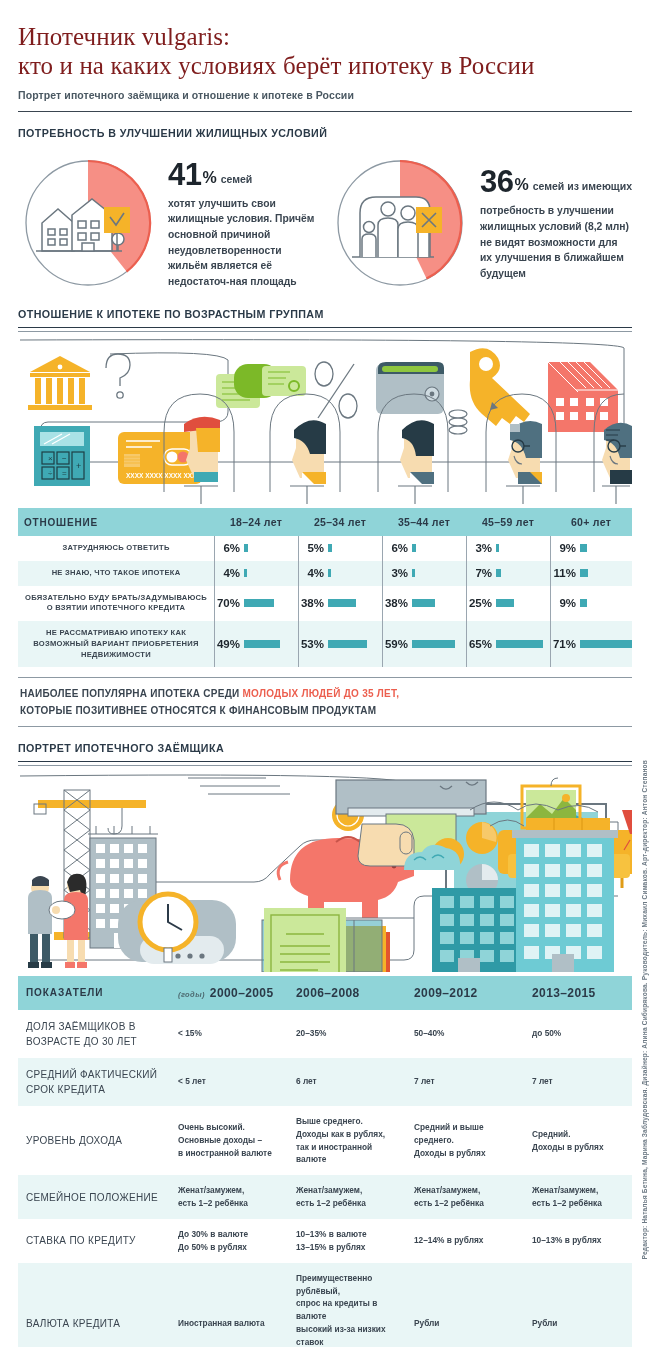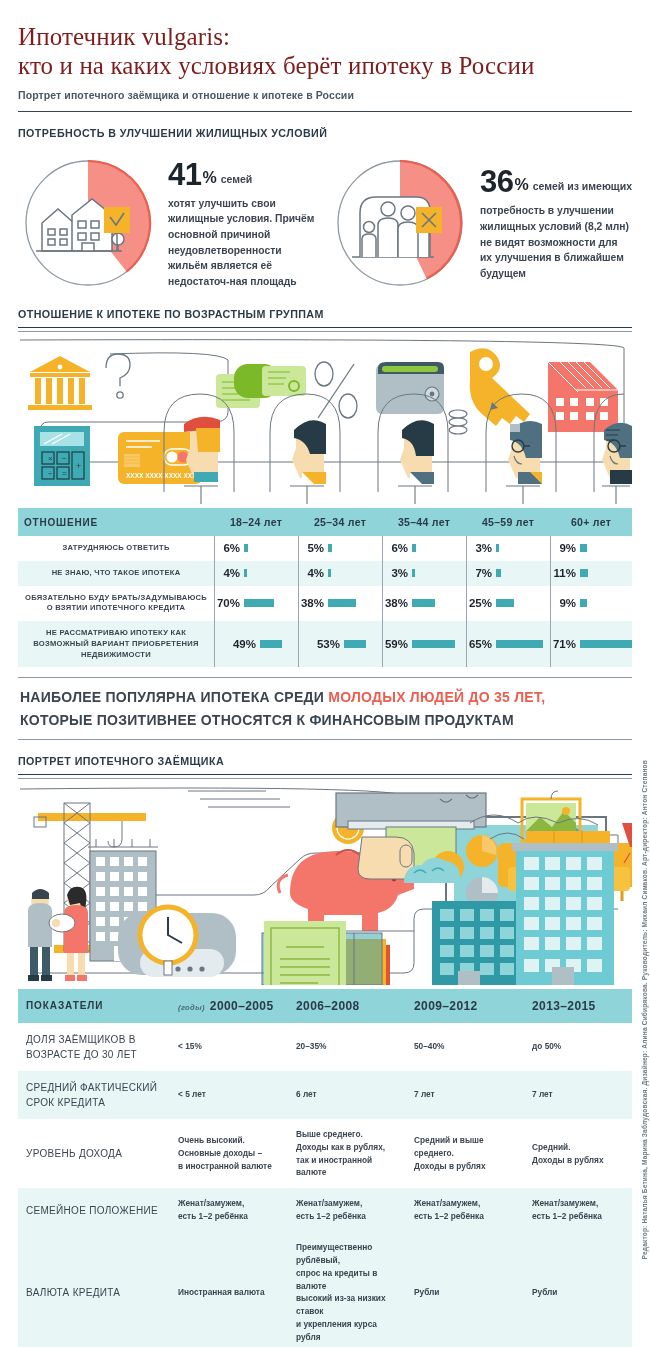--- a/index.html
+++ b/index.html
@@ -72,21 +72,21 @@
     font-size:11.5px; font-weight:700; color:#1d252c;
     width:30px; text-align:right; flex:none; padding-right:4px;
   }
   .bar { height:8px; background:#3fa9b4; }
   .zebra { background:#e9f6f6; }
   .t tr td { border:none; }
   .vline { position:absolute; top:0; bottom:0; width:1px; background:#9aa6b0; }
 
   
   .note {
-    font-size:14px; font-weight:700; color:#3a4550; line-height:1.62;
+    font-size:10px; font-weight:700; color:#3a4550; line-height:1.62;
     letter-spacing:.25px; text-transform:uppercase; padding:9px 2px 8px 2px;
   }
   .note .hl { color:#ec5f4f; }
   .note-wrap { position:relative; margin-top:10px; }
   .note-wrap:before {
     content:""; position:absolute; left:0; right:0; top:0; border-top:1px solid #8d99a3;
   }
   .note-wrap:after {
     content:""; position:absolute; left:0; right:0; bottom:0; border-top:1px solid #8d99a3;
   }
@@ -479,27 +479,27 @@
             </td>
             <td style="width:82px;padding:0">
               <div class="cellwrap">
                 <span class="cellval">9%</span>
                 <span class="bar" style="width:7px;background:#3fa9b4"></span>
               </div>
             </td>
           </tr>
           <tr class="zebra">
             <td class="rowlabel" style="width:196px">НЕ РАССМАТРИВАЮ ИПОТЕКУ КАК ВОЗМОЖНЫЙ ВАРИАНТ ПРИОБРЕТЕНИЯ НЕДВИЖИМОСТИ</td>
-            <td style="width:84px;padding:16px">
+            <td style="width:84px;padding:0">
               <div class="cellwrap">
                 <span class="cellval">49%</span>
                 <span class="bar" style="width:36px;background:#3fa9b4"></span>
               </div>
             </td>
-            <td style="width:84px;padding:16px">
+            <td style="width:84px;padding:0">
               <div class="cellwrap">
                 <span class="cellval">53%</span>
                 <span class="bar" style="width:39px;background:#3fa9b4"></span>
               </div>
             </td>
             <td style="width:84px;padding:0">
               <div class="cellwrap">
                 <span class="cellval">59%</span>
                 <span class="bar" style="width:43px;background:#3fa9b4"></span>
               </div>
@@ -826,20 +826,27 @@
           <td class="prow-cell">Средний и выше среднего.<br>Доходы в рублях</td>
           <td class="prow-cell">Средний.<br>Доходы в рублях</td>
         </tr>
         <tr class="zebra">
           <td class="prow-label">СЕМЕЙНОЕ ПОЛОЖЕНИЕ</td>
           <td class="prow-cell">Женат/замужем,<br>есть 1–2 ребёнка</td>
           <td class="prow-cell">Женат/замужем,<br>есть 1–2 ребёнка</td>
           <td class="prow-cell">Женат/замужем,<br>есть 1–2 ребёнка</td>
           <td class="prow-cell">Женат/замужем,<br>есть 1–2 ребёнка</td>
         </tr>
+        <tr>
+          <td class="prow-label">СТАВКА ПО КРЕДИТУ</td>
+          <td class="prow-cell">До 30% в валюте<br>До 50% в рублях</td>
+          <td class="prow-cell">10–13% в валюте<br>13–15% в рублях</td>
+          <td class="prow-cell">12–14% в рублях</td>
+          <td class="prow-cell">10–13% в рублях</td>
+        </tr>
         <tr class="zebra">
           <td class="prow-label">ВАЛЮТА КРЕДИТА</td>
           <td class="prow-cell">Иностранная валюта</td>
           <td class="prow-cell">Преимущественно рублёвый,<br>спрос на кредиты в валюте<br>высокий из-за низких ставок<br>и укрепления курса рубля</td>
           <td class="prow-cell">Рубли</td>
           <td class="prow-cell">Рубли</td>
         </tr>
       </tbody>
   </table>
 

